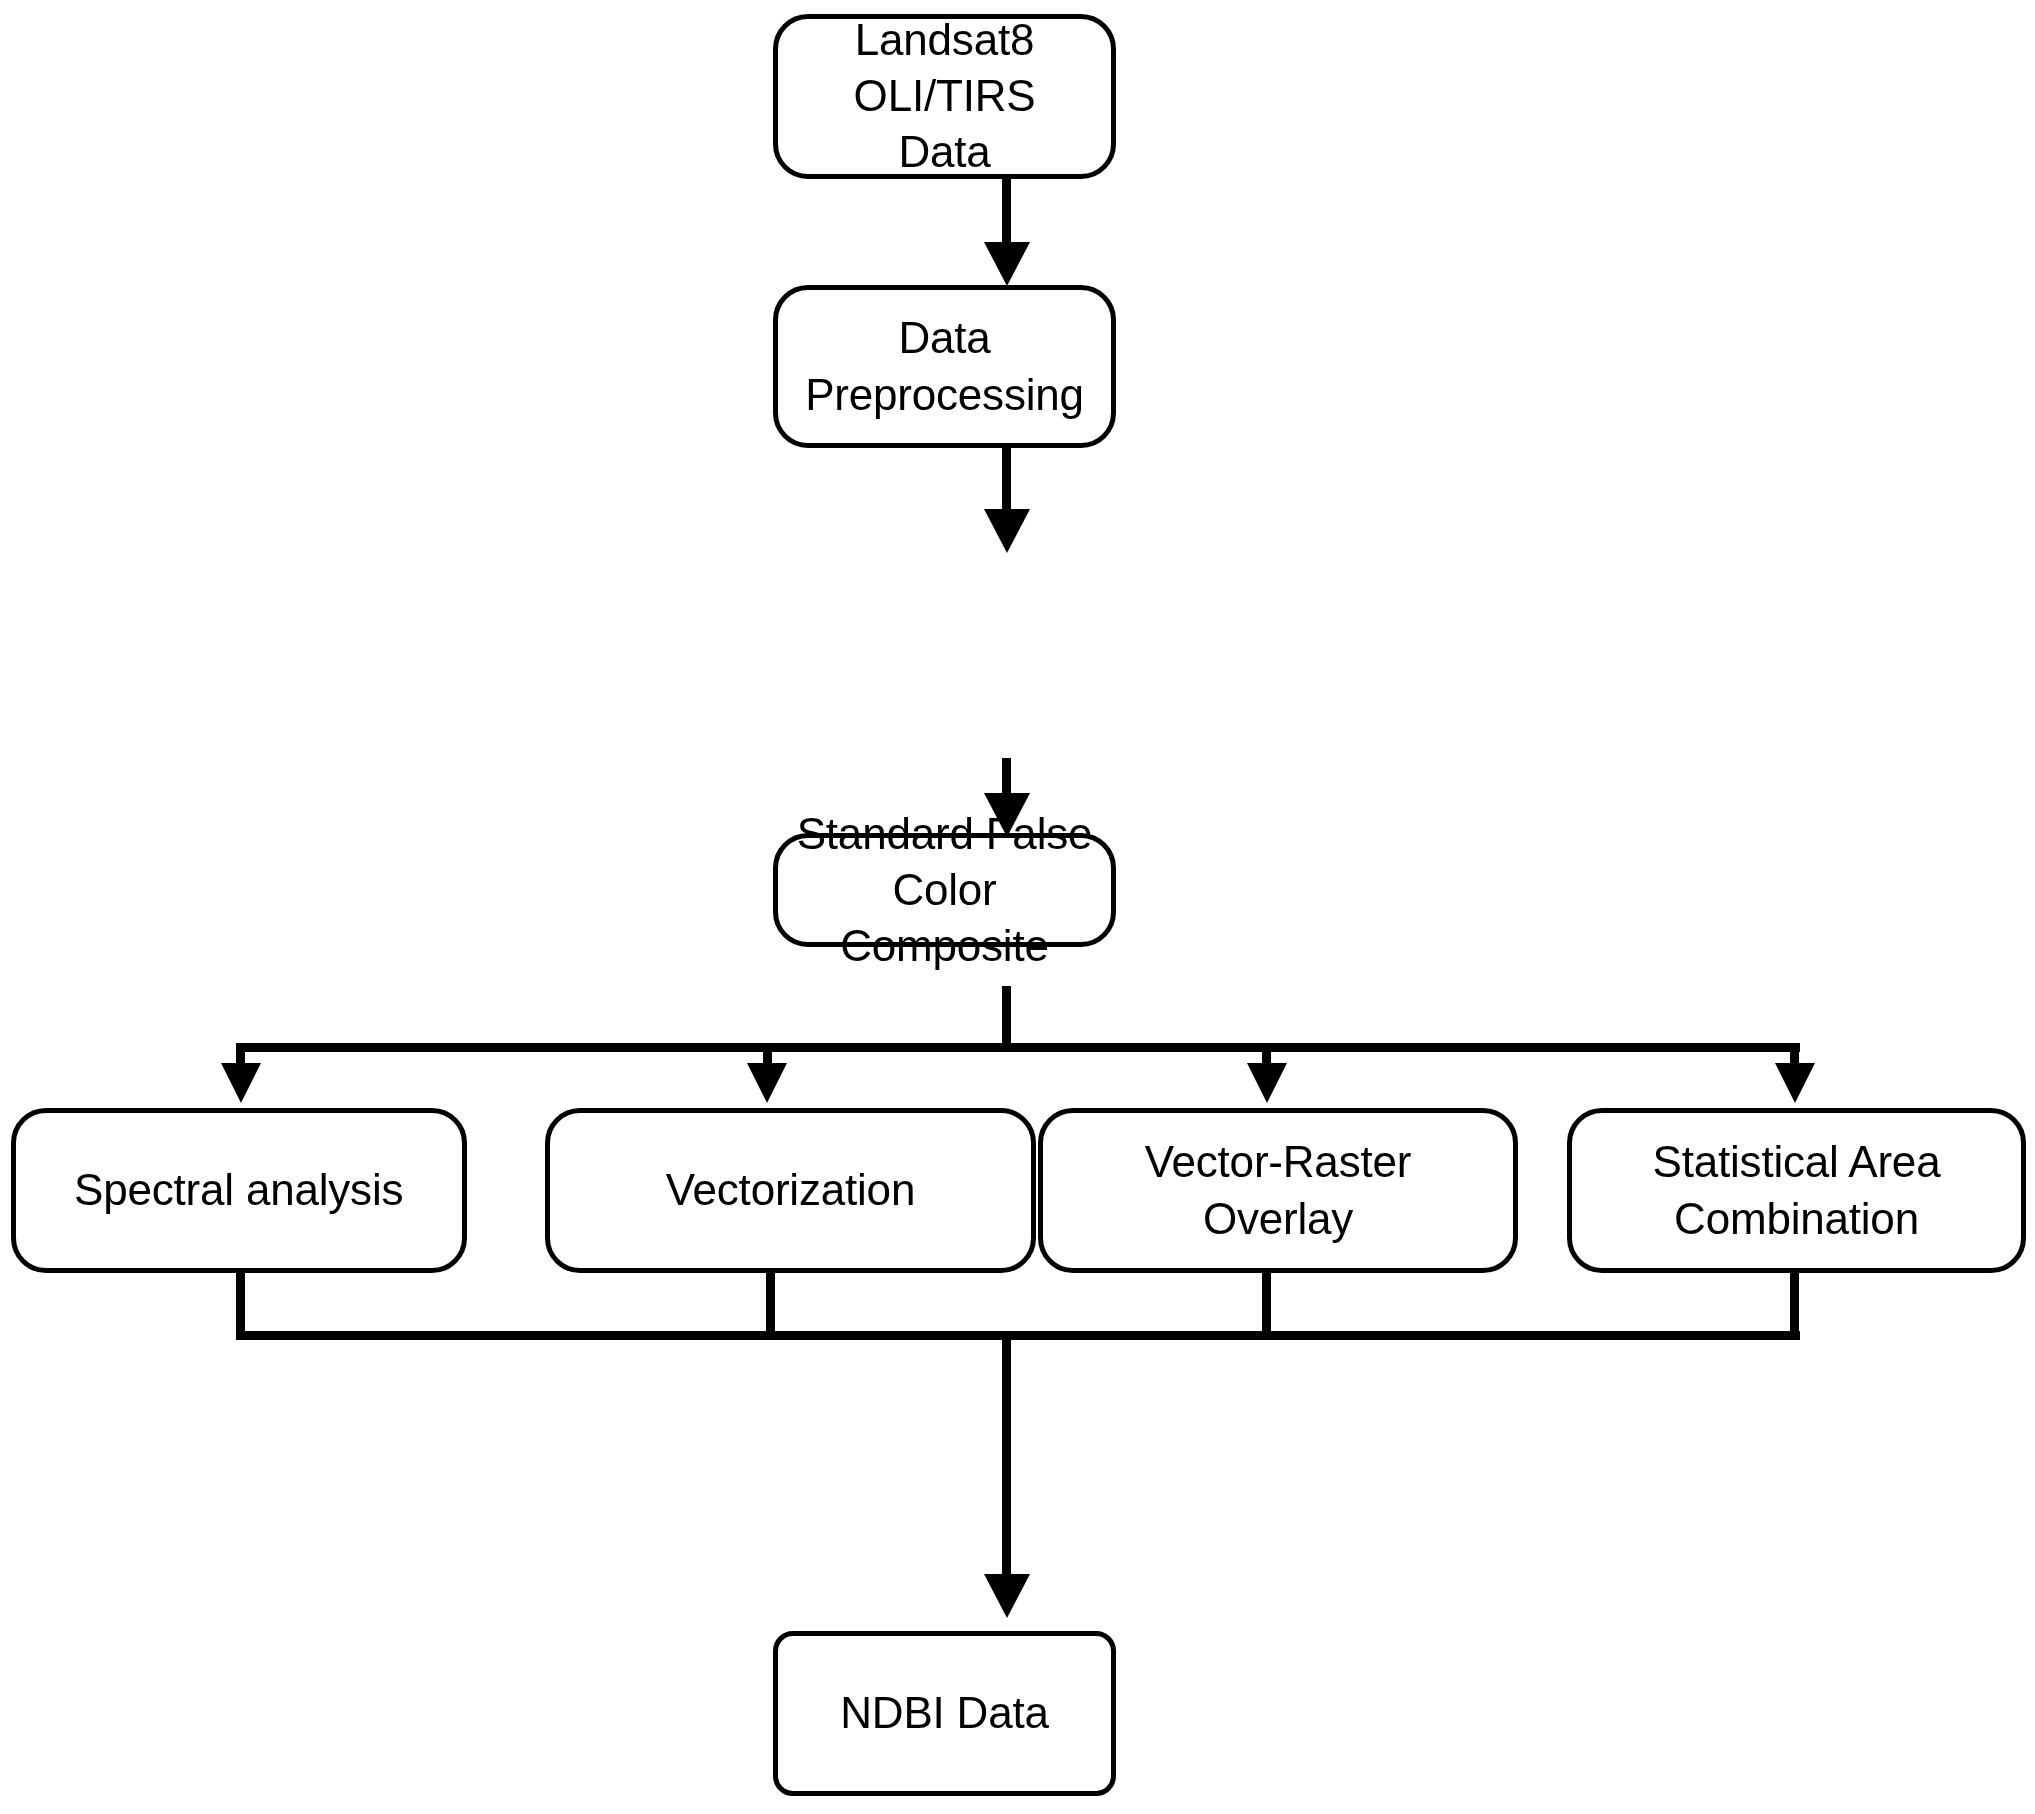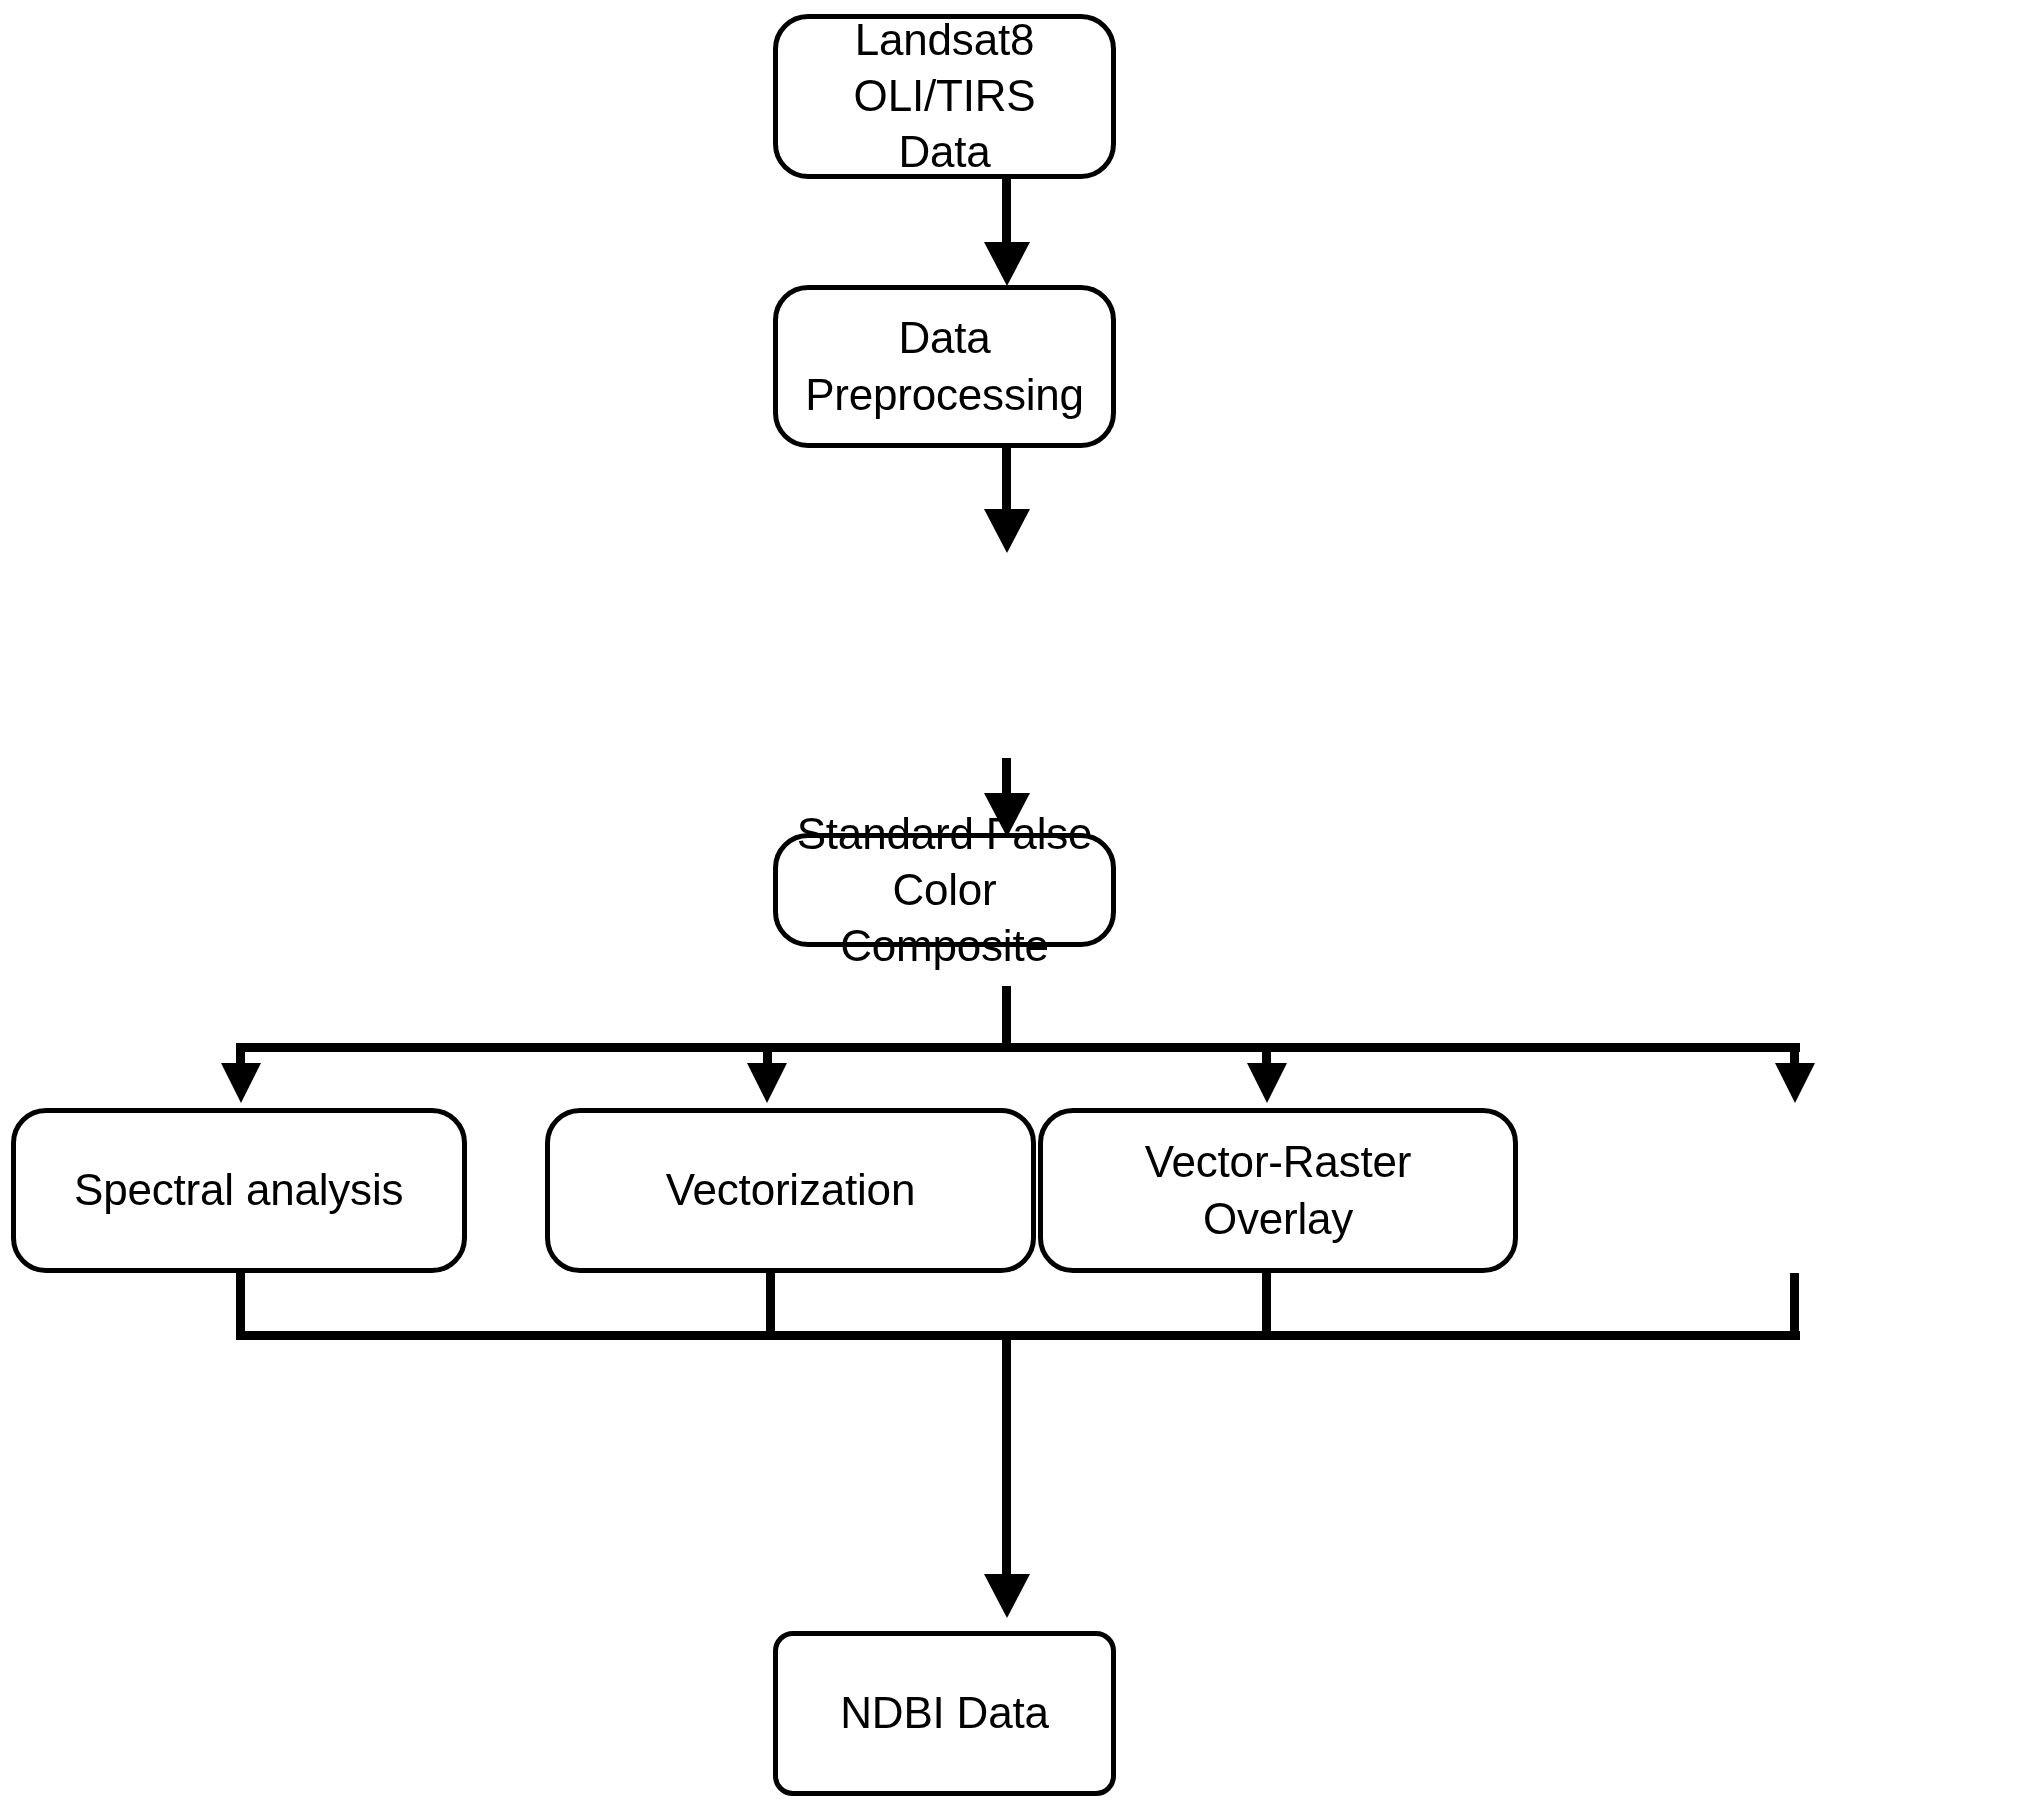--- a/index.html
+++ b/index.html
@@ -97,20 +97,22 @@
   <div class="edge-v" style="left:1790px; top:1043px; height:29px;"></div>
   <div class="arrowhead small" style="left:1775px; top:1063px;"></div>
 
   <div class="node" style="left:10.7px; top:1108px; width:456px; height:165px;">Spectral analysis</div>
 
   <div class="node" style="left:545px; top:1108px; width:491px; height:165px;">Vectorization</div>
 
   <div class="node" style="left:1038px; top:1108px; width:480px; height:165px;">Vector-Raster
 Overlay</div>
 
+  <div class="node" style="left:1567px; top:1108px; width:459px; height:165px;">Statistical Area
+Combination</div>
 
   <div class="edge-v" style="left:236px; top:1273px; height:67px;"></div>
   <div class="edge-v" style="left:766px; top:1273px; height:67px;"></div>
   <div class="edge-v" style="left:1262px; top:1273px; height:67px;"></div>
   <div class="edge-v" style="left:1790px; top:1273px; height:67px;"></div>
 
   <div class="edge-h" style="left:236px; top:1331px; width:1564px;"></div>
 
   <div class="edge-v" style="left:1002px; top:1331px; height:260px;"></div>
   <div class="arrowhead" style="left:984px; top:1574px;"></div>

